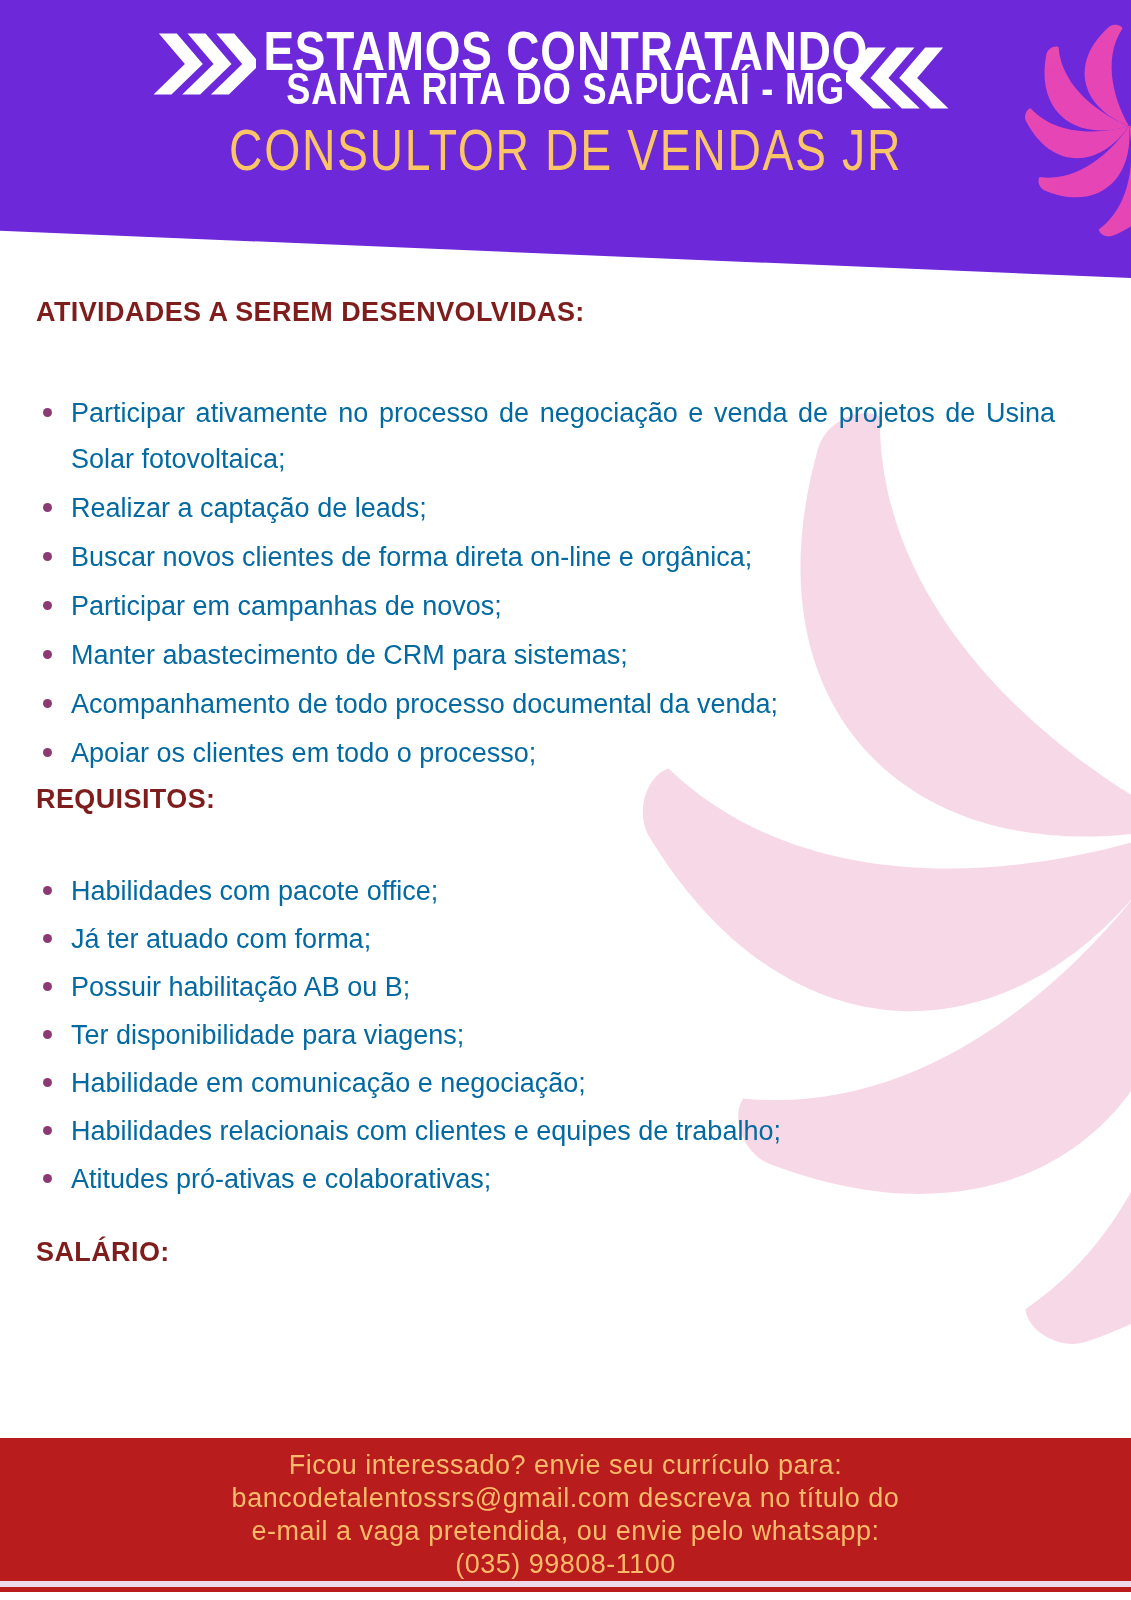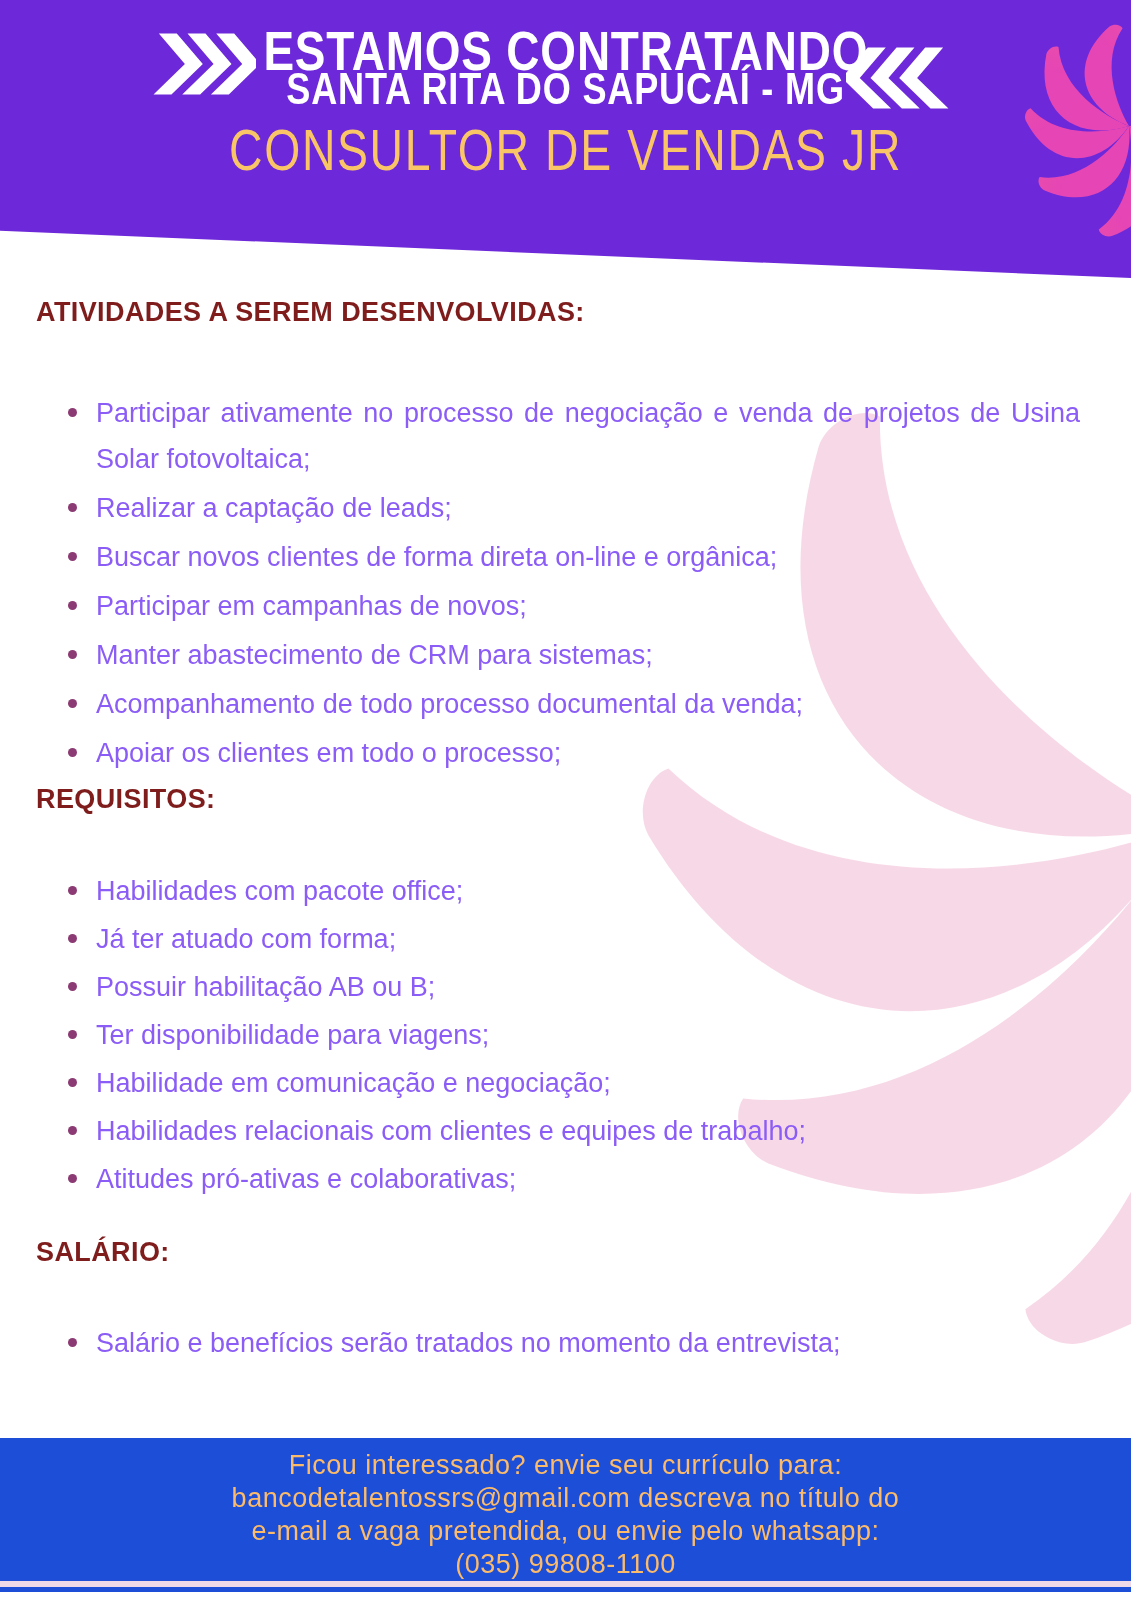--- a/index.html
+++ b/index.html
@@ -21,33 +21,33 @@
   .flower-hdr{position:absolute;right:0;top:0;width:230px;height:278px;}
 
   
   .watermark{position:absolute;left:0;top:280px;width:1131px;height:1310px;pointer-events:none;}
 
   
   .sec-h{position:absolute;left:36px;font-size:27px;font-weight:700;letter-spacing:.4px;
          color:#7f1d1d;line-height:33px;white-space:nowrap;}
   .h1{top:296px;} .h2{top:783px;} .h3{top:1236px;}
 
-  .list{position:absolute;left:52px;width:1028px;list-style:none;margin:0;padding:0;
-        color:#8b5cf6;font-size:27px;}
+  .list{position:absolute;left:27px;width:1028px;list-style:none;margin:0;padding:0;
+        color:#0369a1;font-size:27px;}
   .l1{top:390px;} .l2{top:868px;} .l3{top:1320px;}
   .list li{position:relative;padding-left:44px;line-height:46px;}
   .l1 li{margin-bottom:3px;}
   .l2 li{line-height:47px;margin-bottom:1px;}
   .l3 li{line-height:47px;}
   .list li::before{content:"";position:absolute;left:16px;top:18px;width:9px;height:9px;
         border-radius:50%;background:#8c3a73;}
   .justify{text-align:justify;}
 
   
-  .footer{position:absolute;left:0;top:1438px;width:1131px;height:143px;background:#1d4ed8;
+  .footer{position:absolute;left:0;top:1438px;width:1131px;height:143px;background:#b91c1c;
           text-align:center;padding-top:11px;box-sizing:content-box;}
   .footer p{margin:0;color:#fbbb6a;font-size:27px;line-height:33px;letter-spacing:.5px;}
   .footer-strip{position:absolute;left:0;top:1581px;width:1131px;height:6px;background:#eed9e8;}
 </style>
 </head>
 <body>
 
 <div class="page">
 
   <svg class="watermark" viewBox="0 0 1131 1310" aria-hidden="true">
@@ -129,23 +129,20 @@
     <li>Habilidades com pacote office;</li>
     <li>Já ter atuado com forma;</li>
     <li>Possuir habilitação AB ou B;</li>
     <li>Ter disponibilidade para viagens;</li>
     <li>Habilidade em comunicação e negociação;</li>
     <li>Habilidades relacionais com clientes e equipes de trabalho;</li>
     <li>Atitudes pró-ativas e colaborativas;</li>
   </ul>
 
   <div class="sec-h h3">SALÁRIO:</div>
-  <ul class="list l3">
-    <li>Salário e benefícios serão tratados no momento da entrevista;</li>
-  </ul>
 
   <div class="footer">
     <p>Ficou interessado? envie seu currículo para:</p>
     <p>bancodetalentossrs@gmail.com descreva no título do</p>
     <p>e-mail a vaga pretendida, ou envie pelo whatsapp:</p>
     <p>(035) 99808-1100</p>
   </div>
   <div class="footer-strip"></div>
 
 </div>

